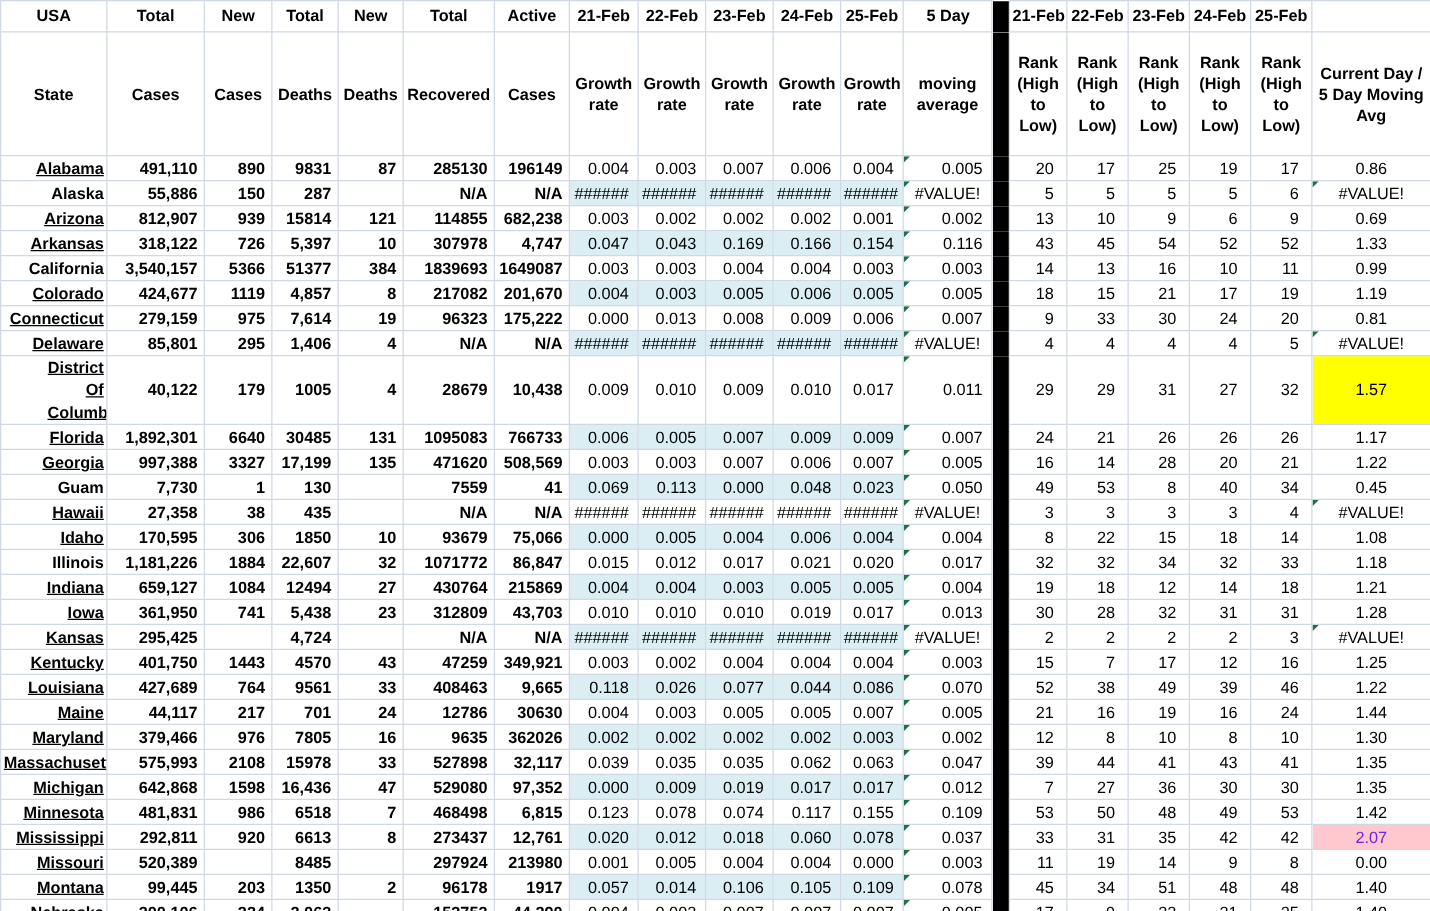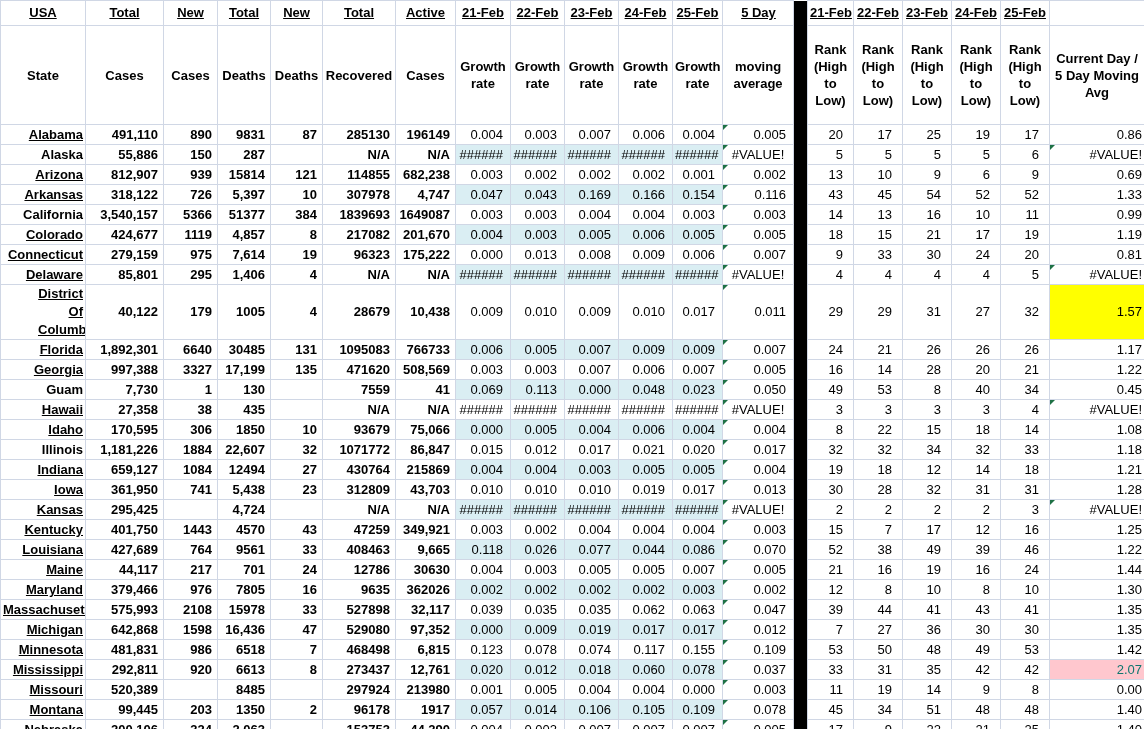--- a/index.html
+++ b/index.html
@@ -6,37 +6,37 @@
   .sheet{
     width:1144px;height:729px;overflow:hidden;position:relative;
     font-family:"Liberation Sans",sans-serif;background:#fff;
   }
   table{border-collapse:collapse;table-layout:fixed;width:1144px;}
   th,td{
     border:1px solid #d0d7e5;overflow:hidden;white-space:nowrap;
     font-size:13px;color:#000;padding:0 2px;box-sizing:border-box;
   }
   thead th{font-weight:bold;text-align:center;vertical-align:middle;background:#fff;}
-  tr.r1 th{height:24px;line-height:24px;text-decoration:underline;}
+  tr.r1 th{height:24px;line-height:24px;}
   tr.r2 th{height:99px;white-space:normal;line-height:17px;}
   th.left-h{text-align:center;padding-left:3px;}
   tbody td{height:19px;line-height:19px;}
   tr.tall td{height:41px;line-height:18px;}
   tr.tall td.state{white-space:normal;padding-left:37px;}
   .state{text-align:right;font-weight:bold;padding-left:2px;margin-left:21px;}
   .state.u{text-decoration:underline;}
   .num{text-align:right;font-weight:bold;padding-right:5px;}
   .growth{text-align:right;padding-right:7px;}
   .avg{text-align:right;padding-right:7px;position:relative;}
   .rank{text-align:right;padding-right:10px;}
-  .ratio{text-align:right;position:relative;}
+  .ratio{text-align:center;position:relative;}
   .err{text-align:center;padding-right:2px;}
   .band{background:#DAEEF3;}
   .bg-yellow{background:#FFFF00;}
-  .bg-pink{background:#FFC7CE;color:#0f766e;}
+  .bg-pink{background:#FFC7CE;color:#6d28d9;}
   td.divider,th.divider{background:#000;border-top:none;border-bottom:none;}
   .tri::before{
     content:"";position:absolute;top:0;left:0;width:0;height:0;
     border-top:5px solid #1E7145;border-right:5px solid transparent;
   }
   tr.sliver td{height:3px;line-height:0;padding:0;}
 </style>
 </head>
 <body>
 

